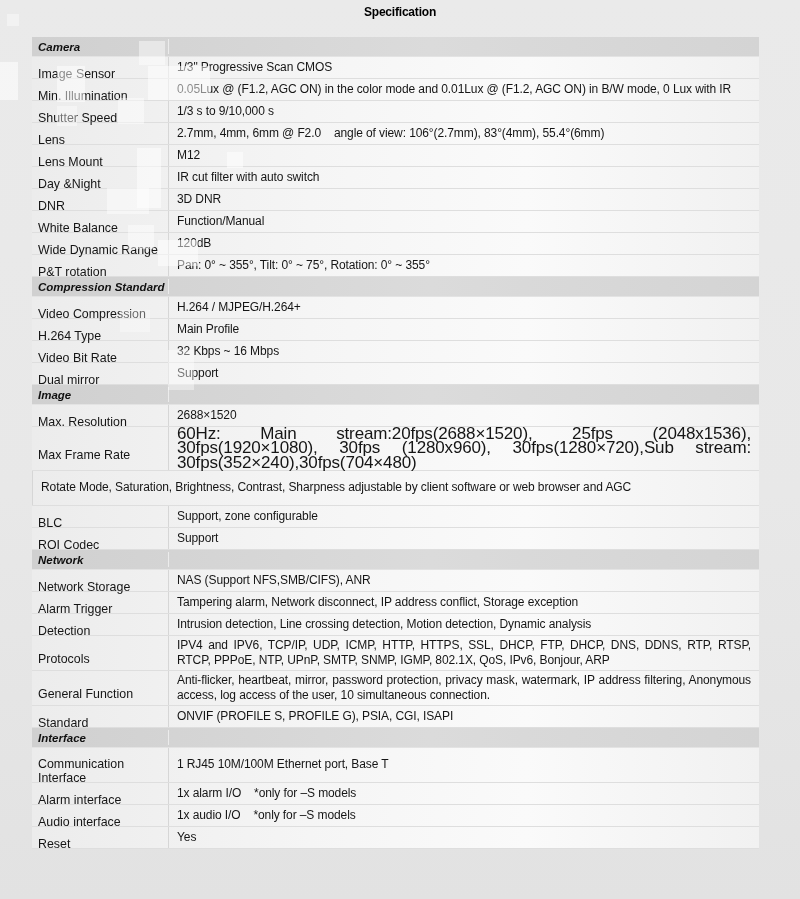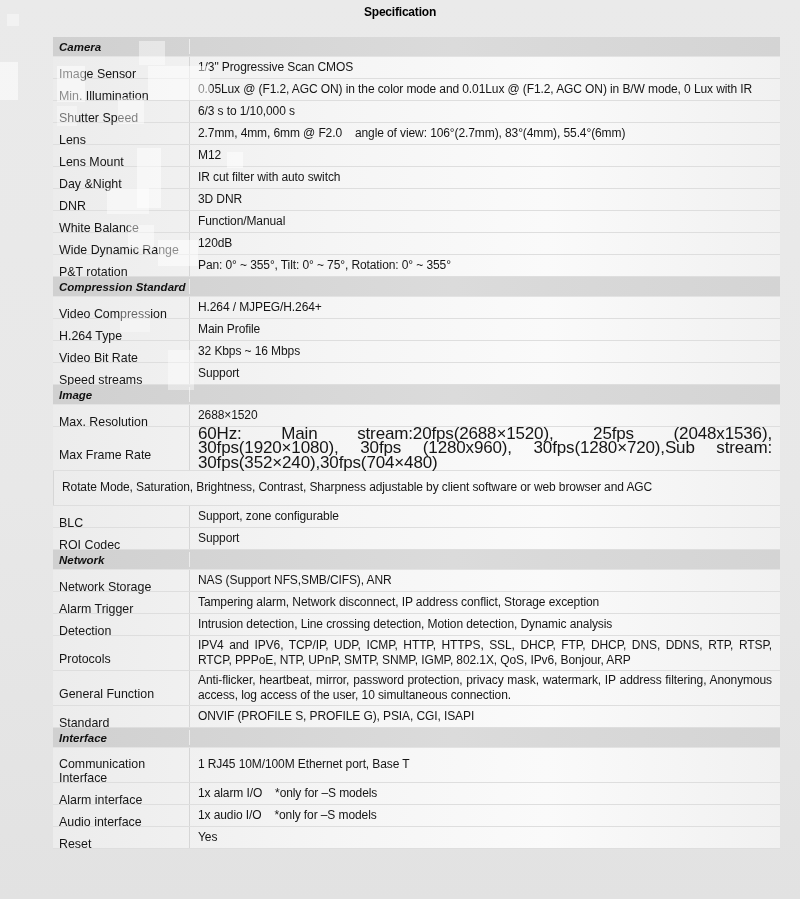--- a/index.html
+++ b/index.html
@@ -6,21 +6,21 @@
   body{
     width:800px;height:899px;position:relative;overflow:hidden;
     background:linear-gradient(180deg,#eaeaea 0%,#e8e8e8 55%,#e2e2e2 100%);
     font-family:"Liberation Sans",sans-serif;color:#151515;
   }
   .page-title{
     position:absolute;top:5px;left:0;width:800px;text-align:center;
     font-size:12px;font-weight:bold;color:#000;letter-spacing:-0.2px;
   }
   .spec-table{
-    position:absolute;left:53px;top:37px;width:727px;
+    position:absolute;left:32px;top:37px;width:727px;
     background:linear-gradient(90deg,#ececec 0%,#f5f5f5 38%,#fafafa 68%,#f1f1f1 100%);
   }
   .sec{
     position:relative;height:20px;display:flex;align-items:center;box-sizing:border-box;
     background:linear-gradient(90deg,#d0d0d0 0%,#dbdbdb 55%,#d4d4d4 100%);
     border-bottom:1px solid #e3e3e3;
     font-size:11.5px;font-weight:bold;font-style:italic;color:#101010;
     padding-left:6px;
   }
   .sec::after{
@@ -71,21 +71,21 @@
       </div>
       <div class="val">
         <span class="ct">0.05Lux @ (F1.2, AGC ON) in the color mode and 0.01Lux @ (F1.2, AGC ON) in B/W mode, 0 Lux with IR</span>
       </div>
     </div>
   <div class="row">
       <div class="lbl">
         <span class="ct">Shutter Speed</span>
       </div>
       <div class="val">
-        <span class="ct">6/3 s to 1/10,000 s</span>
+        <span class="ct">1/3 s to 9/10,000 s</span>
       </div>
     </div>
   <div class="row">
       <div class="lbl">
         <span class="ct">Lens</span>
       </div>
       <div class="val">
         <span class="ct">2.7mm, 4mm, 6mm @ F2.0    angle of view: 106°(2.7mm), 83°(4mm), 55.4°(6mm)</span>
       </div>
     </div>
@@ -160,21 +160,21 @@
   <div class="row">
       <div class="lbl">
         <span class="ct">Video Bit Rate</span>
       </div>
       <div class="val">
         <span class="ct">32 Kbps ~ 16 Mbps</span>
       </div>
     </div>
   <div class="row">
       <div class="lbl">
-        <span class="ct">Speed streams</span>
+        <span class="ct">Dual mirror</span>
       </div>
       <div class="val">
         <span class="ct">Support</span>
       </div>
     </div>
 
   <div class="sec">
       <span class="ct">Image</span>
     </div>
   <div class="row">

